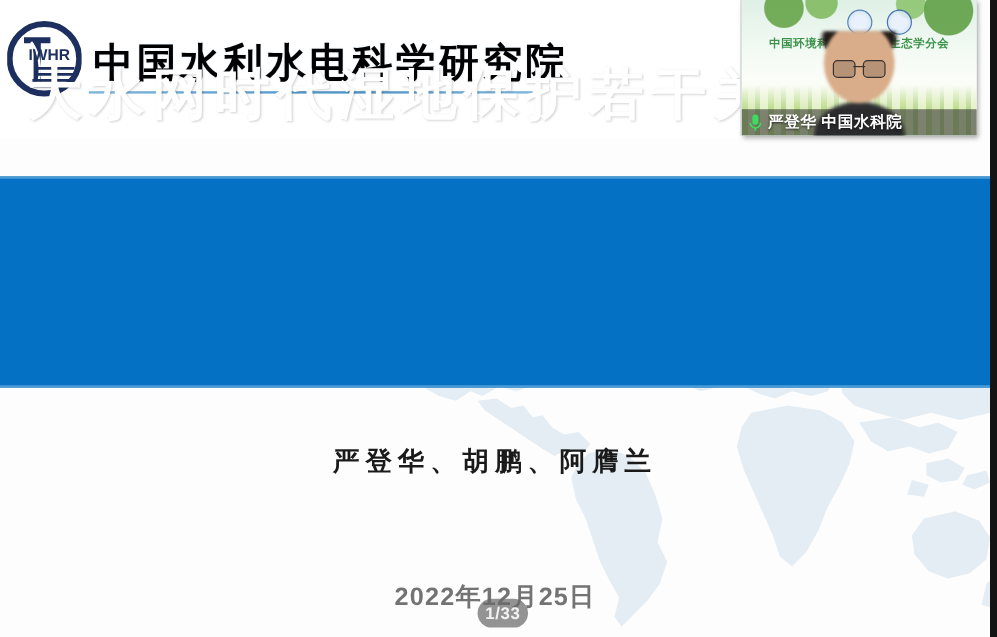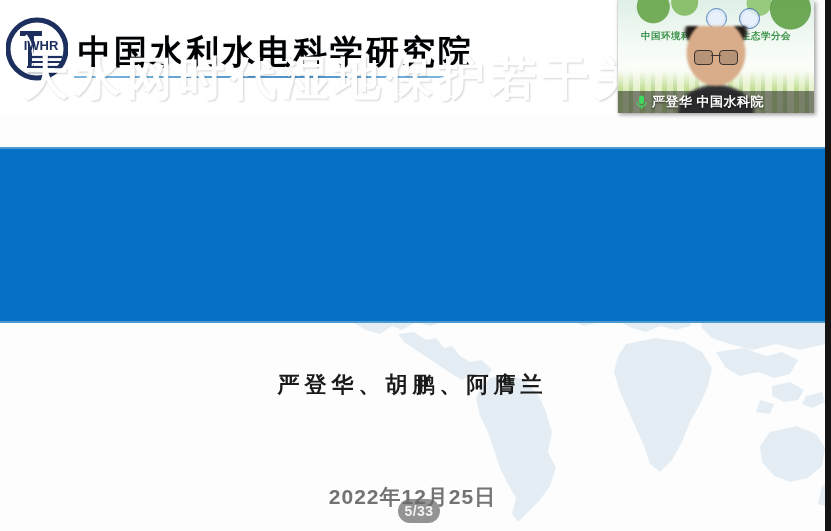--- a/index.html
+++ b/index.html
@@ -180,21 +180,21 @@
   #video-glasses .lens-l{left:0;}
   #video-glasses .lens-r{right:0;}
   #video-glasses .bridge{
     left:17px;top:5px;width:10px;height:0;border:0;border-top:1.8px solid #3a3330;
     border-radius:0;background:none;
   }
   #video-namebar{
     position:absolute;left:0;bottom:0;width:100%;height:22px;
     background:rgba(40,40,40,.55);
     display:flex;align-items:center;gap:5px;
-    padding-left:18px;box-sizing:border-box;
+    padding-left:6px;box-sizing:border-box;
   }
   #mic-icon{width:11px;height:15px;flex:0 0 auto;}
   #mic-icon svg{display:block;width:100%;height:100%;}
   #video-name{
     color:#ffffff;font-size:13px;font-weight:700;
     white-space:nowrap;
     text-shadow:0 1px 2px rgba(0,0,0,.7);
     letter-spacing:.5px;
   }
 </style>
@@ -255,21 +255,21 @@
       <div id="org-underline"></div>
     </div>
 
     <div id="title-band"></div>
     <div id="slide-title">大水网时代湿地保护若干关键问题</div>
 
     <div id="authors">严登华、胡鹏、阿膺兰</div>
 
     <div id="date">2022年12月25日</div>
 
-    <div id="page-badge">5/33</div>
+    <div id="page-badge">1/33</div>
 
   </div>
 
   <div id="right-strip"></div>
 
   <div id="video-tile">
     <div id="video-bg"></div>
     <div id="video-skyline"></div>
 
     <div id="video-emblems">

